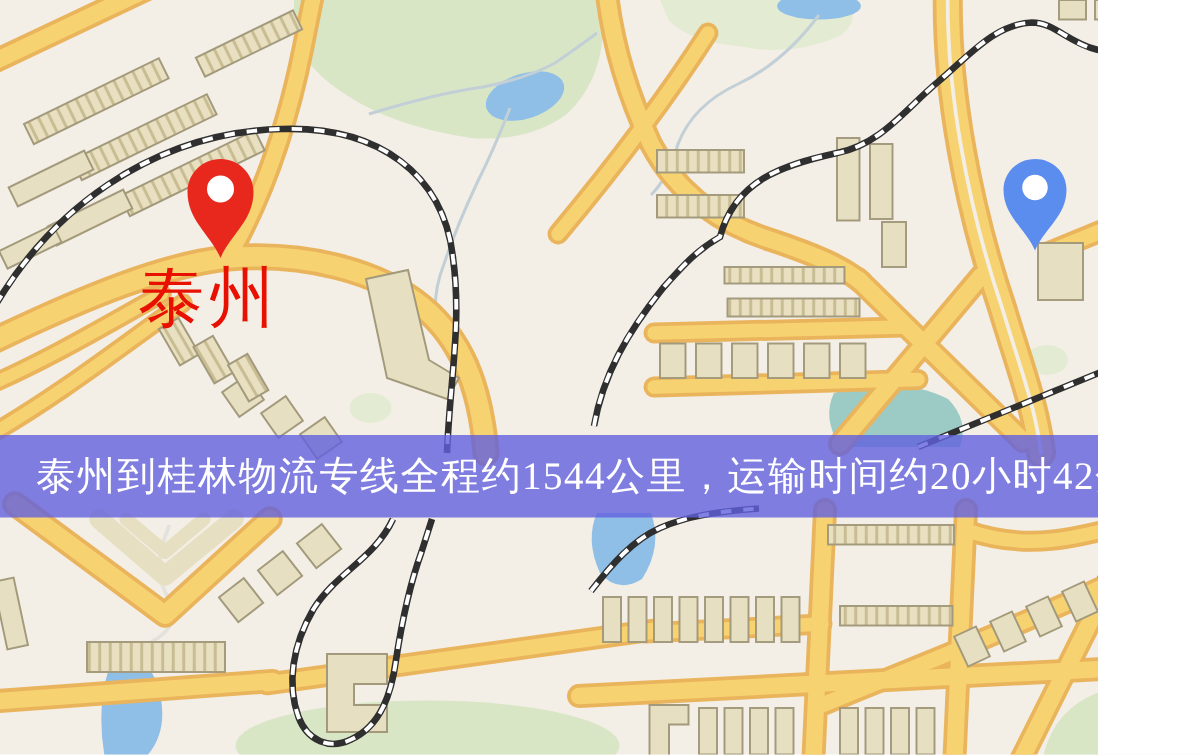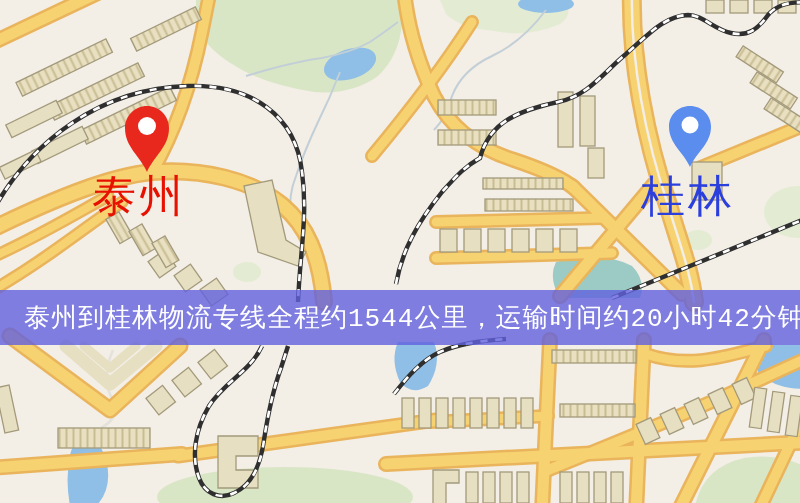--- a/index.html
+++ b/index.html
@@ -4,22 +4,22 @@
 <style>
   :root{
     --land:#f3eee6; --park:#d9e6c6; --park-pale:#e3ecd3; --water:#8fbfe6;
     --water-teal:#9ccac4; --road-fill:#f7d271; --road-casing:#e9b45b;
     --building:#e7dfc2; --building-stroke:#a39a7c; --rail-dark:#2f2f2f;
     --banner-bg:#6260dfcc; --banner-text:#ffffff; --pin-origin:#e9281d;
     --pin-destination:#5b8dee; --origin-label-color:#e81000;
     --destination-label-color:#2b3fdd; --stream:#c2cfd6;
   }
   html,body{margin:0;padding:0;background:#fff;}
-  .stage{position:relative;width:800px;height:503px;overflow:hidden;
-         font-family:Liberation Mono, monospace;}
+  .stage{position:relative;width:732px;height:503px;overflow:hidden;
+         font-family:Liberation Serif, serif;}
   .stage svg.map{position:absolute;left:0;top:0;}
   .rc{fill:none;stroke:var(--road-casing);stroke-linecap:round;stroke-linejoin:round;}
   .rf{fill:none;stroke:var(--road-fill);stroke-linecap:round;stroke-linejoin:round;}
   .rmid{fill:none;stroke:var(--land);stroke-width:2.5;stroke-linecap:round;}
   .bld{fill:var(--building);stroke:var(--building-stroke);stroke-width:1.3;}
   .bldh{fill:url(#hatch);stroke:var(--building-stroke);stroke-width:1.3;}
   .chev{fill:none;stroke:var(--building);stroke-linecap:round;stroke-linejoin:round;}
   .railb{fill:none;stroke:var(--rail-dark);stroke-width:4.4;}
   .raild{fill:none;stroke:#ffffff;stroke-width:2.6;stroke-dasharray:7 8;}
   .park{fill:var(--park);} .parkp{fill:var(--park-pale);}
@@ -226,19 +226,18 @@
   </div>
 
   <div class="pin" style="left:664px;top:101px;">
     <svg width="52" height="70" viewBox="0 0 52 70">
       <path d="M26,66 C19.5,51 5,43 5,25.5 C5,14 14,5 26,5 C38,5 47,14 47,25.5 C47,43 32.5,51 26,66 Z" fill="var(--pin-destination)"></path>
       <circle cx="26" cy="24" r="8.5" fill="#ffffff"></circle>
     </svg>
   </div>
 
   <div class="city-label label-origin">泰州</div>
-  <div class="city-label label-dest">桂林</div>
 
   <div class="banner">
     <span>泰州到桂林物流专线全程约1544公里，运输时间约20小时42分钟.</span>
   </div>
 
 </div>
 
 </body></html>

